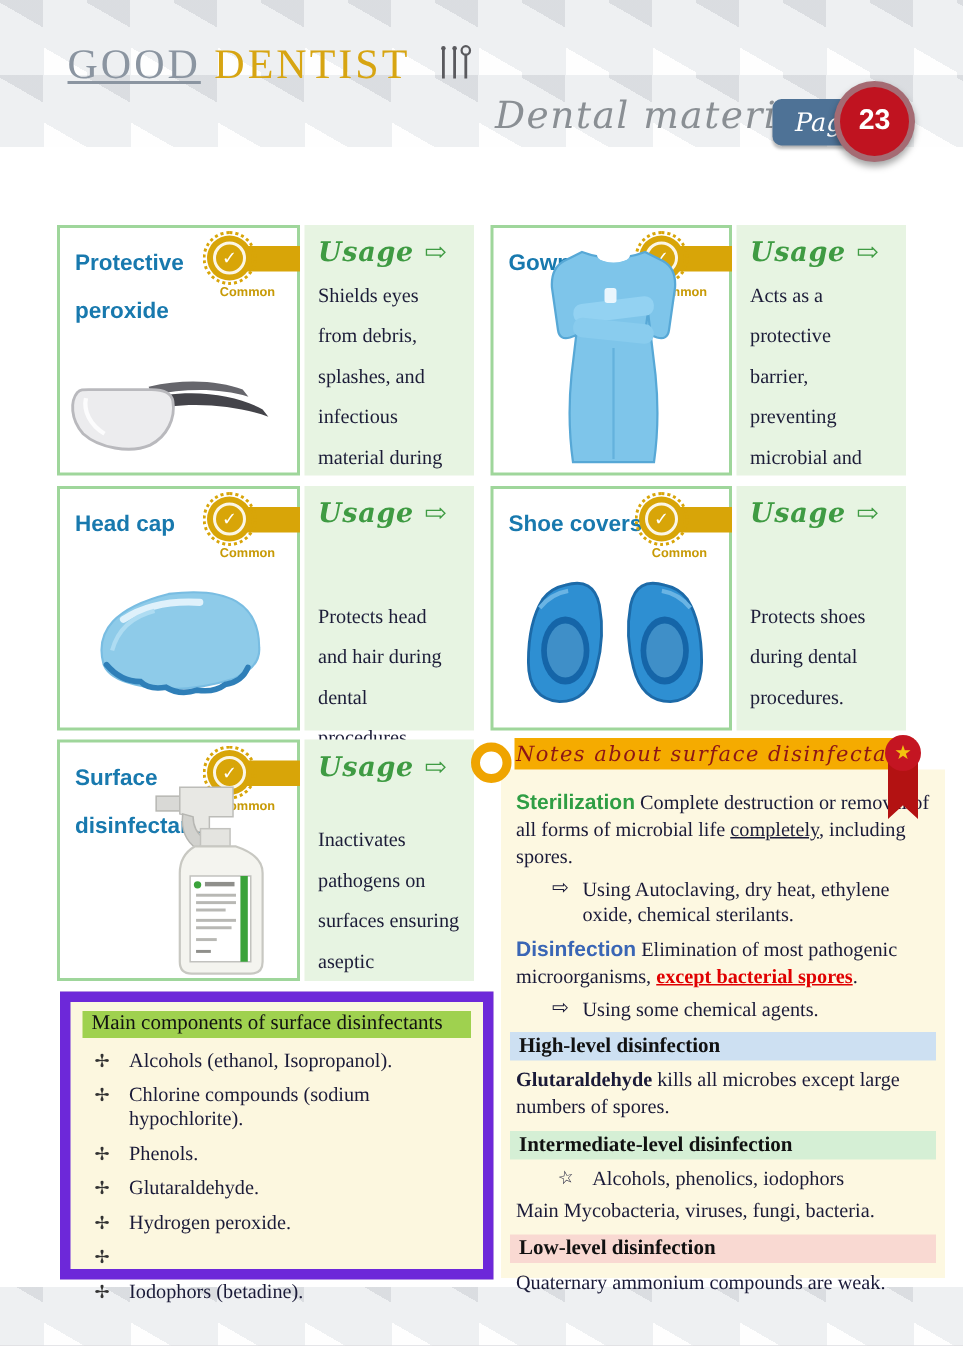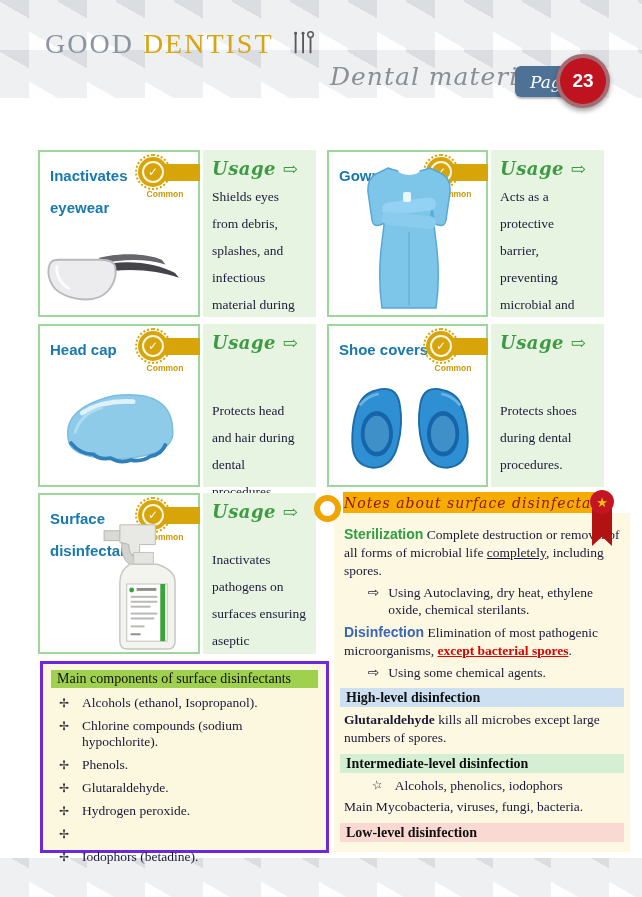--- a/index.html
+++ b/index.html
@@ -8,21 +8,21 @@
   
   .pattern{position:absolute;inset:0;background-color:#eef0f2;
     background-image:
       conic-gradient(from 120deg at 50% 63%, rgba(255,255,255,.95) 0deg 60deg, rgba(255,255,255,0) 60deg),
       conic-gradient(from 300deg at 50% 37%, rgba(203,206,211,.55) 0deg 60deg, rgba(203,206,211,0) 60deg);
     background-size:58px 50px;}
   .content-bg{position:absolute;left:0;right:0;top:98px;height:760px;background:#ffffff;}
 
   
   .brand{position:absolute;left:45px;top:28px;font-size:28px;letter-spacing:2px;white-space:nowrap;}
-  .brand .good{color:#8b95a1;}
+  .brand .good{color:#8b95a1;text-decoration:underline;}
   .brand .dentist{color:#d7a512;}
   .brand svg{vertical-align:-3px;margin-left:8px;}
   .lesson-banner{position:absolute;left:42px;top:63px;width:277px;height:32px;border-radius:7px;
     background:linear-gradient(180deg,#123848 0%,#186078 55%,#0f4a5e 100%);
     box-shadow:0 2px 3px rgba(0,0,0,.25), inset 0 1px 1px rgba(255,255,255,.25);
     display:flex;align-items:center;padding-left:13px;box-sizing:border-box;font-size:16px;}
   .lesson-label{color:#ffffff;}
   .lesson-value{color:#b5e08e;margin-left:7px;}
   .subject{position:absolute;left:330px;top:62px;font-size:25px;font-style:italic;color:#8a8f94;
     font-family:"DejaVu Serif",serif;letter-spacing:1px;white-space:nowrap;}
@@ -94,21 +94,21 @@
   .level-bar{height:17px;line-height:17px;font-weight:bold;font-size:14px;color:#111;
     margin:7px -4px 4px -4px;padding:1px 6px;}
   .bar-blue{background:#cde0f2;}
   .bar-green{background:#d5efd5;}
   .bar-pink{background:#f9d9d2;}
   .star-item{padding-left:28px;margin:4px 0;line-height:17px;display:flex;gap:12px;}
   .star-glyph{font-family:"DejaVu Sans",sans-serif;font-size:12px;transform:rotate(-12deg);}
 
   
   .components{position:absolute;left:40px;top:661px;width:289px;height:192px;background:#fcf7df;
-    border:3px solid #6d28d9;box-sizing:border-box;}
+    border:7px solid #6d28d9;box-sizing:border-box;}
   .comp-header{margin:6px 8px 2px 8px;background:#9fd14f;font-size:14px;color:#111;padding:1px 6px;}
   .comp-list{list-style:none;margin:4px 0 0 0;padding:0 6px 0 16px;}
   .comp-item{font-size:13.5px;color:#1a1a38;margin:7px 0;line-height:16px;display:flex;gap:13px;}
   .comp-bullet{flex:0 0 auto;color:#333;font-size:12px;font-family:"DejaVu Sans",sans-serif;}
 </style>
 </head>
 <body>
 
 <div class="page">
   <div class="pattern"></div>
@@ -131,21 +131,21 @@
   <div class="subject">Dental materials</div>
 
   <div class="page-badge">
     <span>Page</span>
   </div>
   <div class="page-circle">
     <span>23</span>
   </div>
 
   <div class="card c1">
-    <div class="card-title">Inactivates eyewear</div>
+    <div class="card-title">Protective peroxide</div>
     <div class="badge">
       <div class="badge-bar"></div>
       <div class="badge-seal">
         <span class="badge-check">✓</span>
       </div>
       <div class="badge-label">Common</div>
     </div>
     <svg class="card-img" style="left:4px;top:86px;" width="152" height="70" viewBox="0 0 160 72">
       <path d="M70 26 C95 22 122 27 138 36 L142 41 C122 34 96 31 72 34 Z" fill="#44444a"></path>
       <path d="M58 20 C84 14 108 16 124 22 L128 27 C108 21 84 21 60 26 Z" fill="#66666c"></path>
@@ -304,20 +304,21 @@
       </p>
 
       <div class="level-bar bar-green">Intermediate-level disinfection</div>
       <div class="star-item">
         <span class="star-glyph">☆</span>
         <span>Alcohols, phenolics, iodophors</span>
       </div>
       <p class="nb-p">Main Mycobacteria, viruses, fungi, bacteria.</p>
 
       <div class="level-bar bar-pink">Low-level disinfection</div>
+      <p class="nb-p">Quaternary ammonium compounds are weak.</p>
     </div>
     <div class="notes-header">Notes about surface disinfectant</div>
     <div class="ribbon"></div>
     <div class="ribbon-star">
       <span>★</span>
     </div>
   </div>
 
   <div class="components">
     <div class="comp-header">Main components of surface disinfectants</div>

